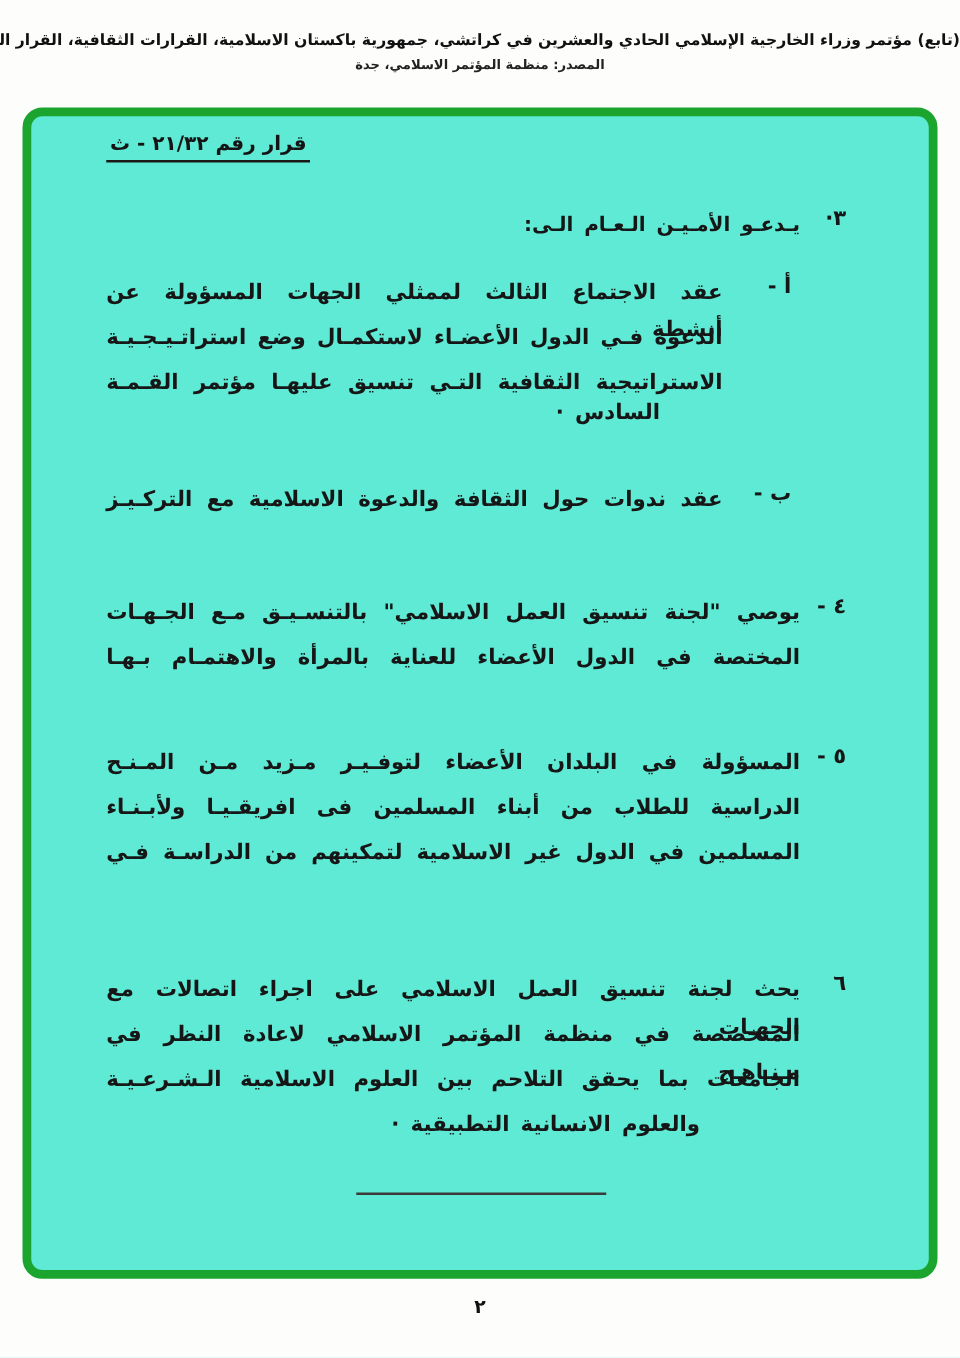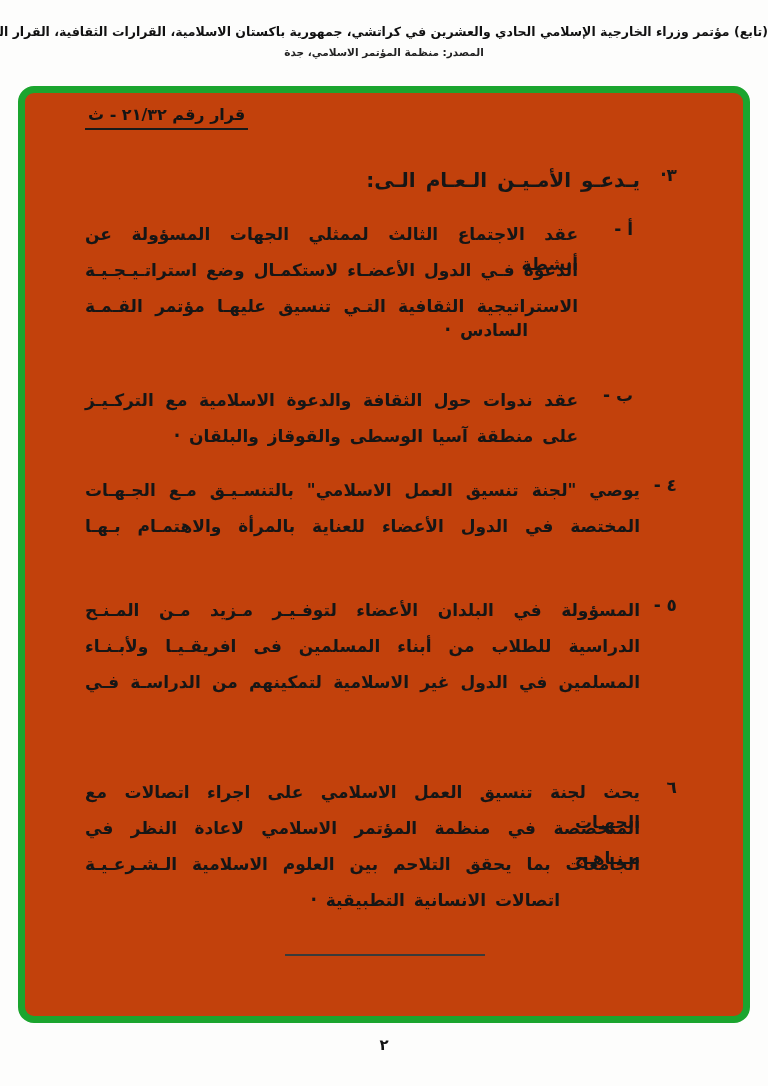--- a/index.html
+++ b/index.html
@@ -7,21 +7,21 @@
     position:relative;width:768px;height:1086px;background:#fdfdfc;overflow:hidden;
     font-family:"DejaVu Sans",sans-serif;color:#1b1b1b;
   }
   
   .header{position:absolute;top:24px;left:0;width:768px;text-align:center;direction:rtl;}
   .header .h1{font-size:12.5px;font-weight:bold;color:#111;white-space:nowrap;letter-spacing:0;}
   .header .h2{font-size:10.5px;font-weight:bold;color:#222;margin-top:7px;}
   
   .doc-box{
     position:absolute;left:18px;top:86px;width:732px;height:937px;box-sizing:border-box;
-    border:7px solid #1ba52e;border-radius:16px;background:#c2410c;
+    border:7px solid #1ba52e;border-radius:16px;background:#5eead4;
   }
   
   .title{
     position:absolute;top:12px;left:60px;direction:rtl;
     font-size:16px;font-weight:bold;color:#141414;
     border-bottom:2px solid #1a1a1a;padding:0 3px 4px 3px;letter-spacing:1px;
   }
   
   .item{position:absolute;left:60px;direction:rtl;}
   .item.main{right:66px;}
@@ -33,21 +33,21 @@
   .item.sub  .lines{margin-right:55px;}
   .line{
     height:36px;line-height:30px;font-size:17px;font-weight:bold;color:#161616;
     text-align:justify;text-align-last:justify;word-spacing:3px;
   }
   .line.last{text-align:center;text-align-last:right;}
   .line.ind-50{padding-right:50px;}
   .line.ind-18{padding-right:18px;}
   .line.ind-80{padding-right:80px;}
   .line.tight{margin-top:-12px;}
-  .intro-line{height:36px;line-height:30px;font-size:20px;font-weight:bold;color:#161616;
+  .intro-line{height:36px;line-height:30px;font-size:16px;font-weight:bold;color:#161616;
           text-align:right;direction:rtl;word-spacing:3px;}
   
   .separator{position:absolute;top:861px;left:260px;width:200px;height:2px;background:#3a3a3a;}
   
   .page-number{position:absolute;top:1036px;left:0;width:768px;text-align:center;
           font-size:15px;font-weight:bold;color:#111;}
 </style>
 </head>
 <body>
 
@@ -76,21 +76,20 @@
         <div class="line">الدعوة فـي الدول الأعضـاء لاستكمـال وضع استراتـيـجـيـة</div>
         <div class="line">الاستراتيجية الثقافية التـي تنسيق عليهـا مؤتمر القـمـة</div>
         <div class="line last ind-50 tight">السادس ·</div>
       </div>
     </div>
 
     <div class="item sub" style="top:292px">
       <div class="marker">ب -</div>
       <div class="lines">
         <div class="line">عقد ندوات حول الثقافة والدعوة الاسلامية مع التركـيـز</div>
-        <div class="line last">على منطقة آسيا الوسطى والقوقاز والبلقان ·</div>
       </div>
     </div>
 
     <div class="item main" style="top:382px">
       <div class="marker">٤ -</div>
       <div class="lines">
         <div class="line">يوصي "لجنة تنسيق العمل الاسلامي" بالتنسـيـق مـع الجـهـات</div>
         <div class="line">المختصة في الدول الأعضاء للعناية بالمرأة والاهتمـام بـهـا</div>
       </div>
     </div>
@@ -103,21 +102,21 @@
         <div class="line">المسلمين في الدول غير الاسلامية لتمكينهم من الدراسـة فـي</div>
       </div>
     </div>
 
     <div class="item main" style="top:684px">
       <div class="marker">٦</div>
       <div class="lines">
         <div class="line">يحث لجنة تنسيق العمل الاسلامي على اجراء اتصالات مع الجهـات</div>
         <div class="line">المتخصصة في منظمة المؤتمر الاسلامي لاعادة النظر في مـنـاهـج</div>
         <div class="line">الجامعات بما يحقق التلاحم بين العلوم الاسلامية الـشـرعـيـة</div>
-        <div class="line last ind-80">اتصالات الانسانية التطبيقية ·</div>
+        <div class="line last ind-80">والعلوم الانسانية التطبيقية ·</div>
       </div>
     </div>
 
     <div class="separator"></div>
   </div>
 
   <div class="page-number">٢</div>
 
 </div>
 

